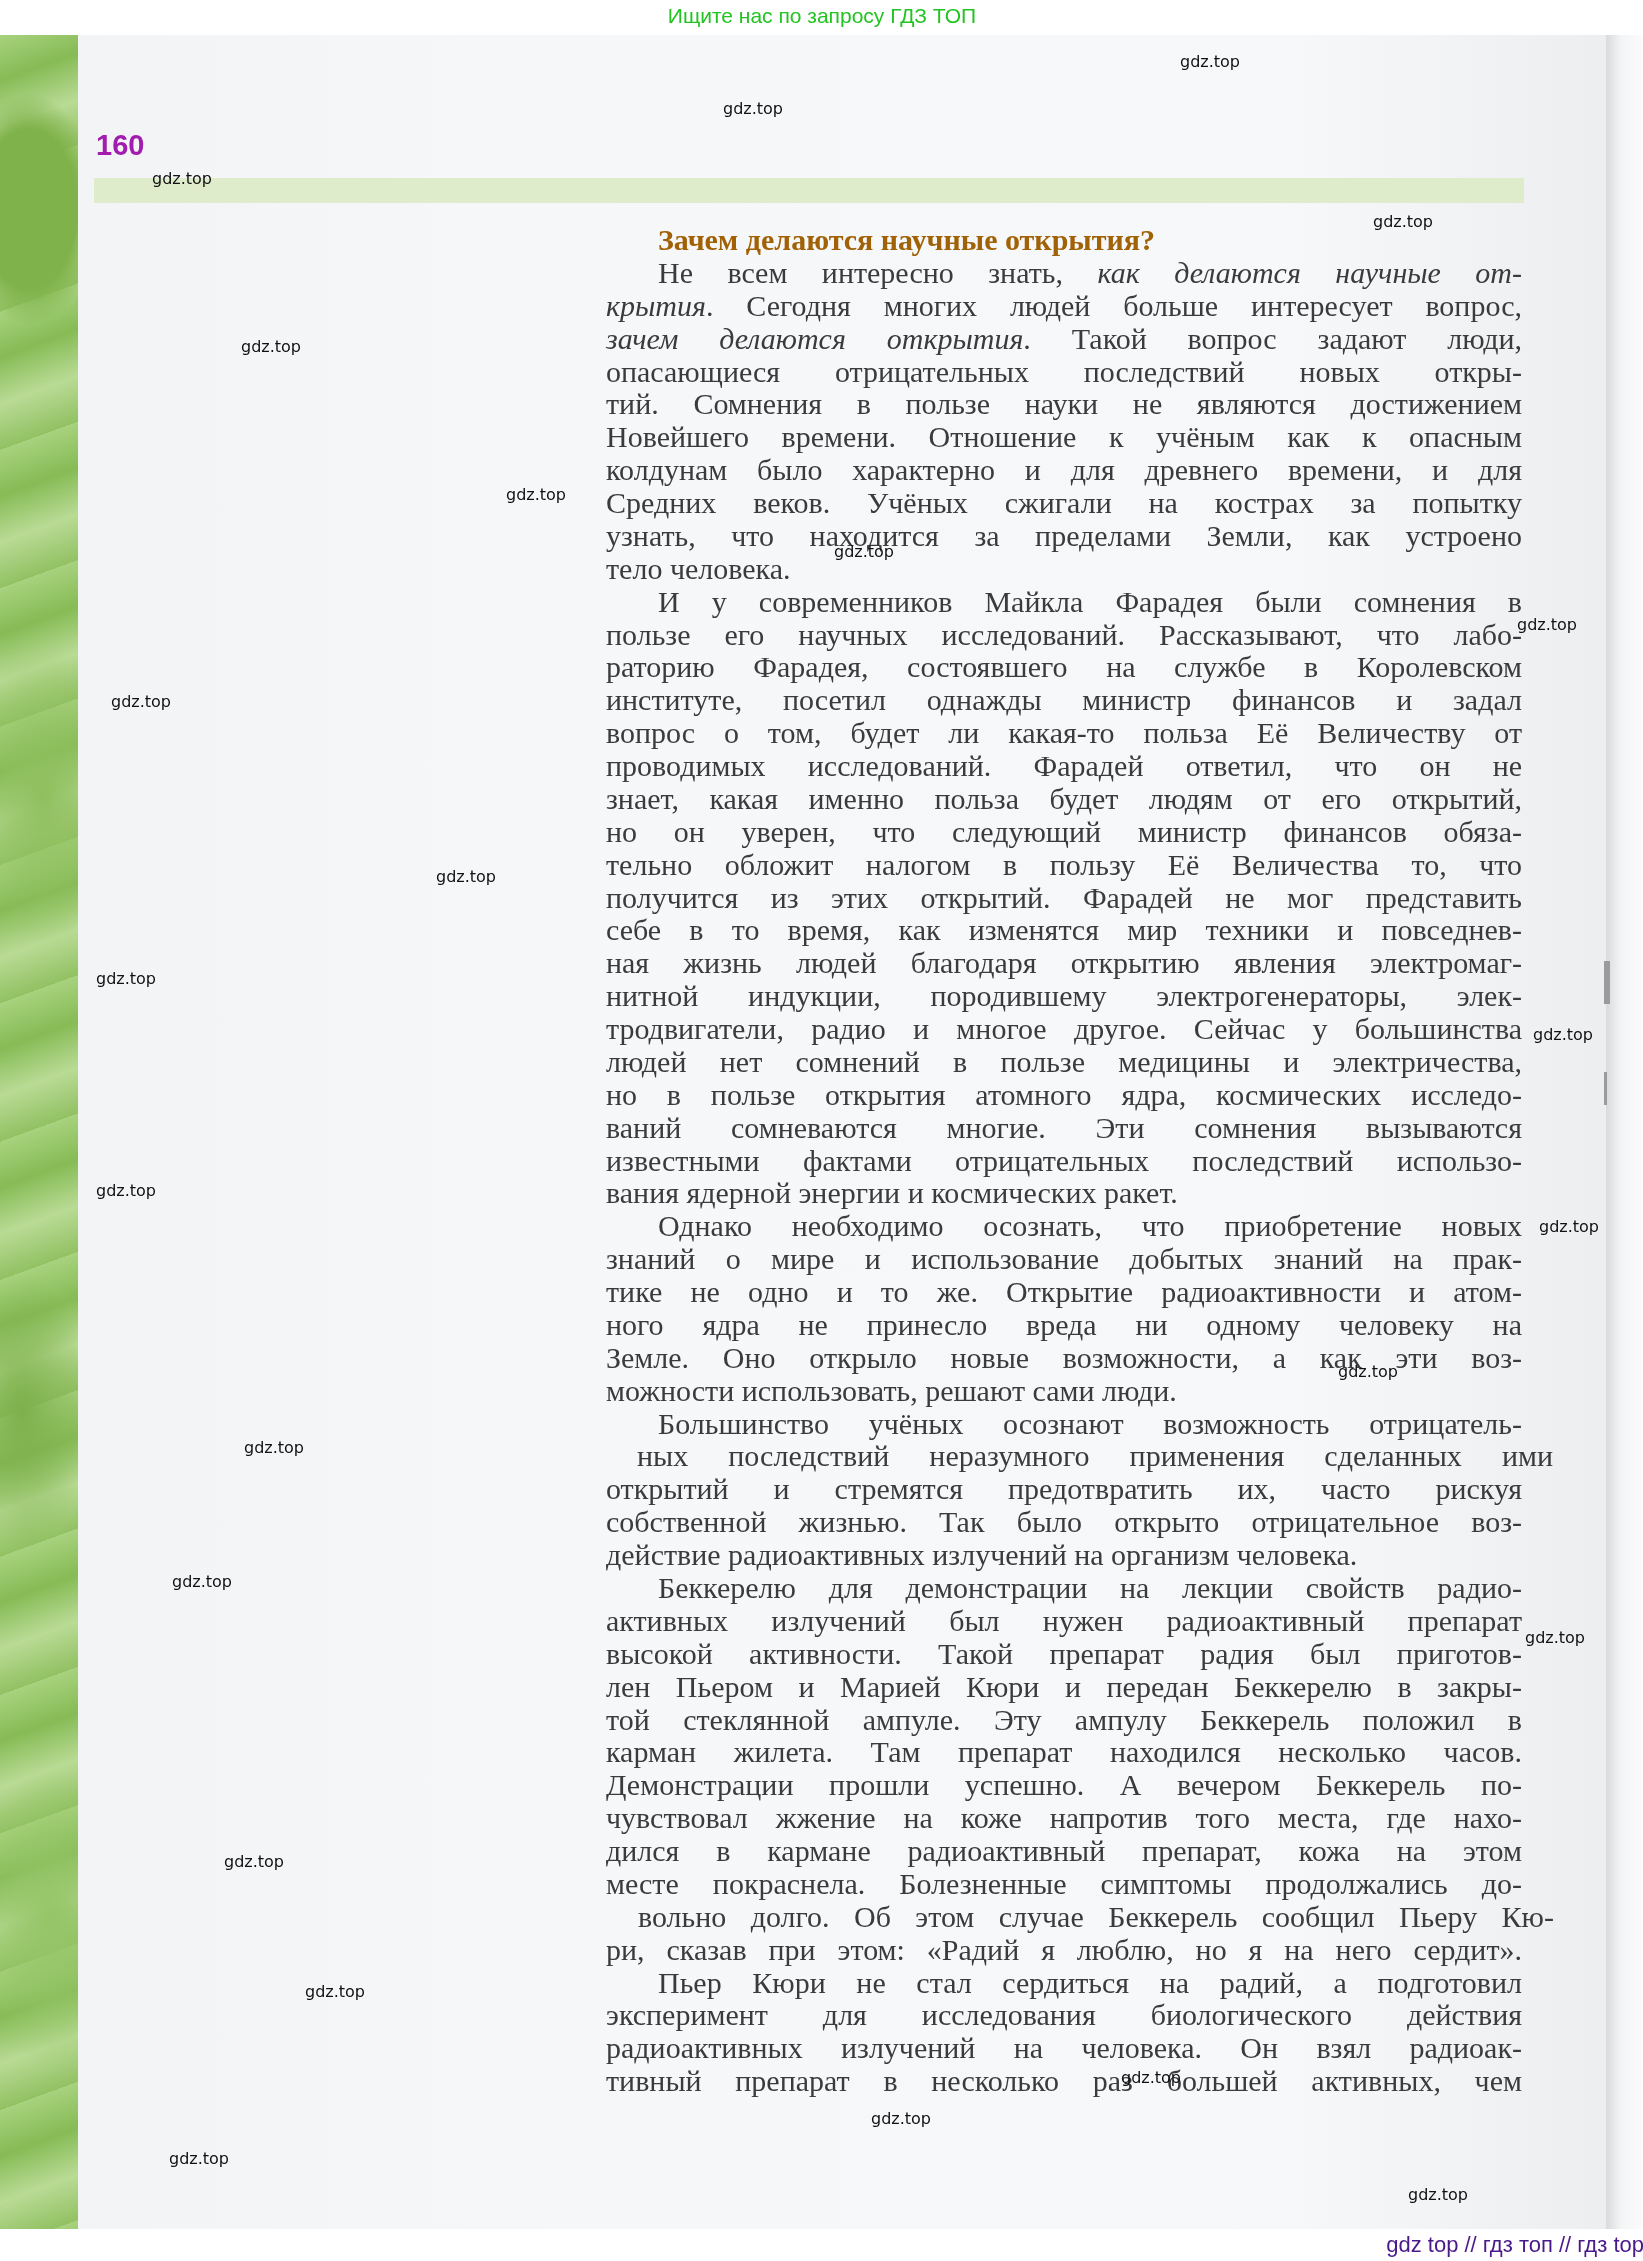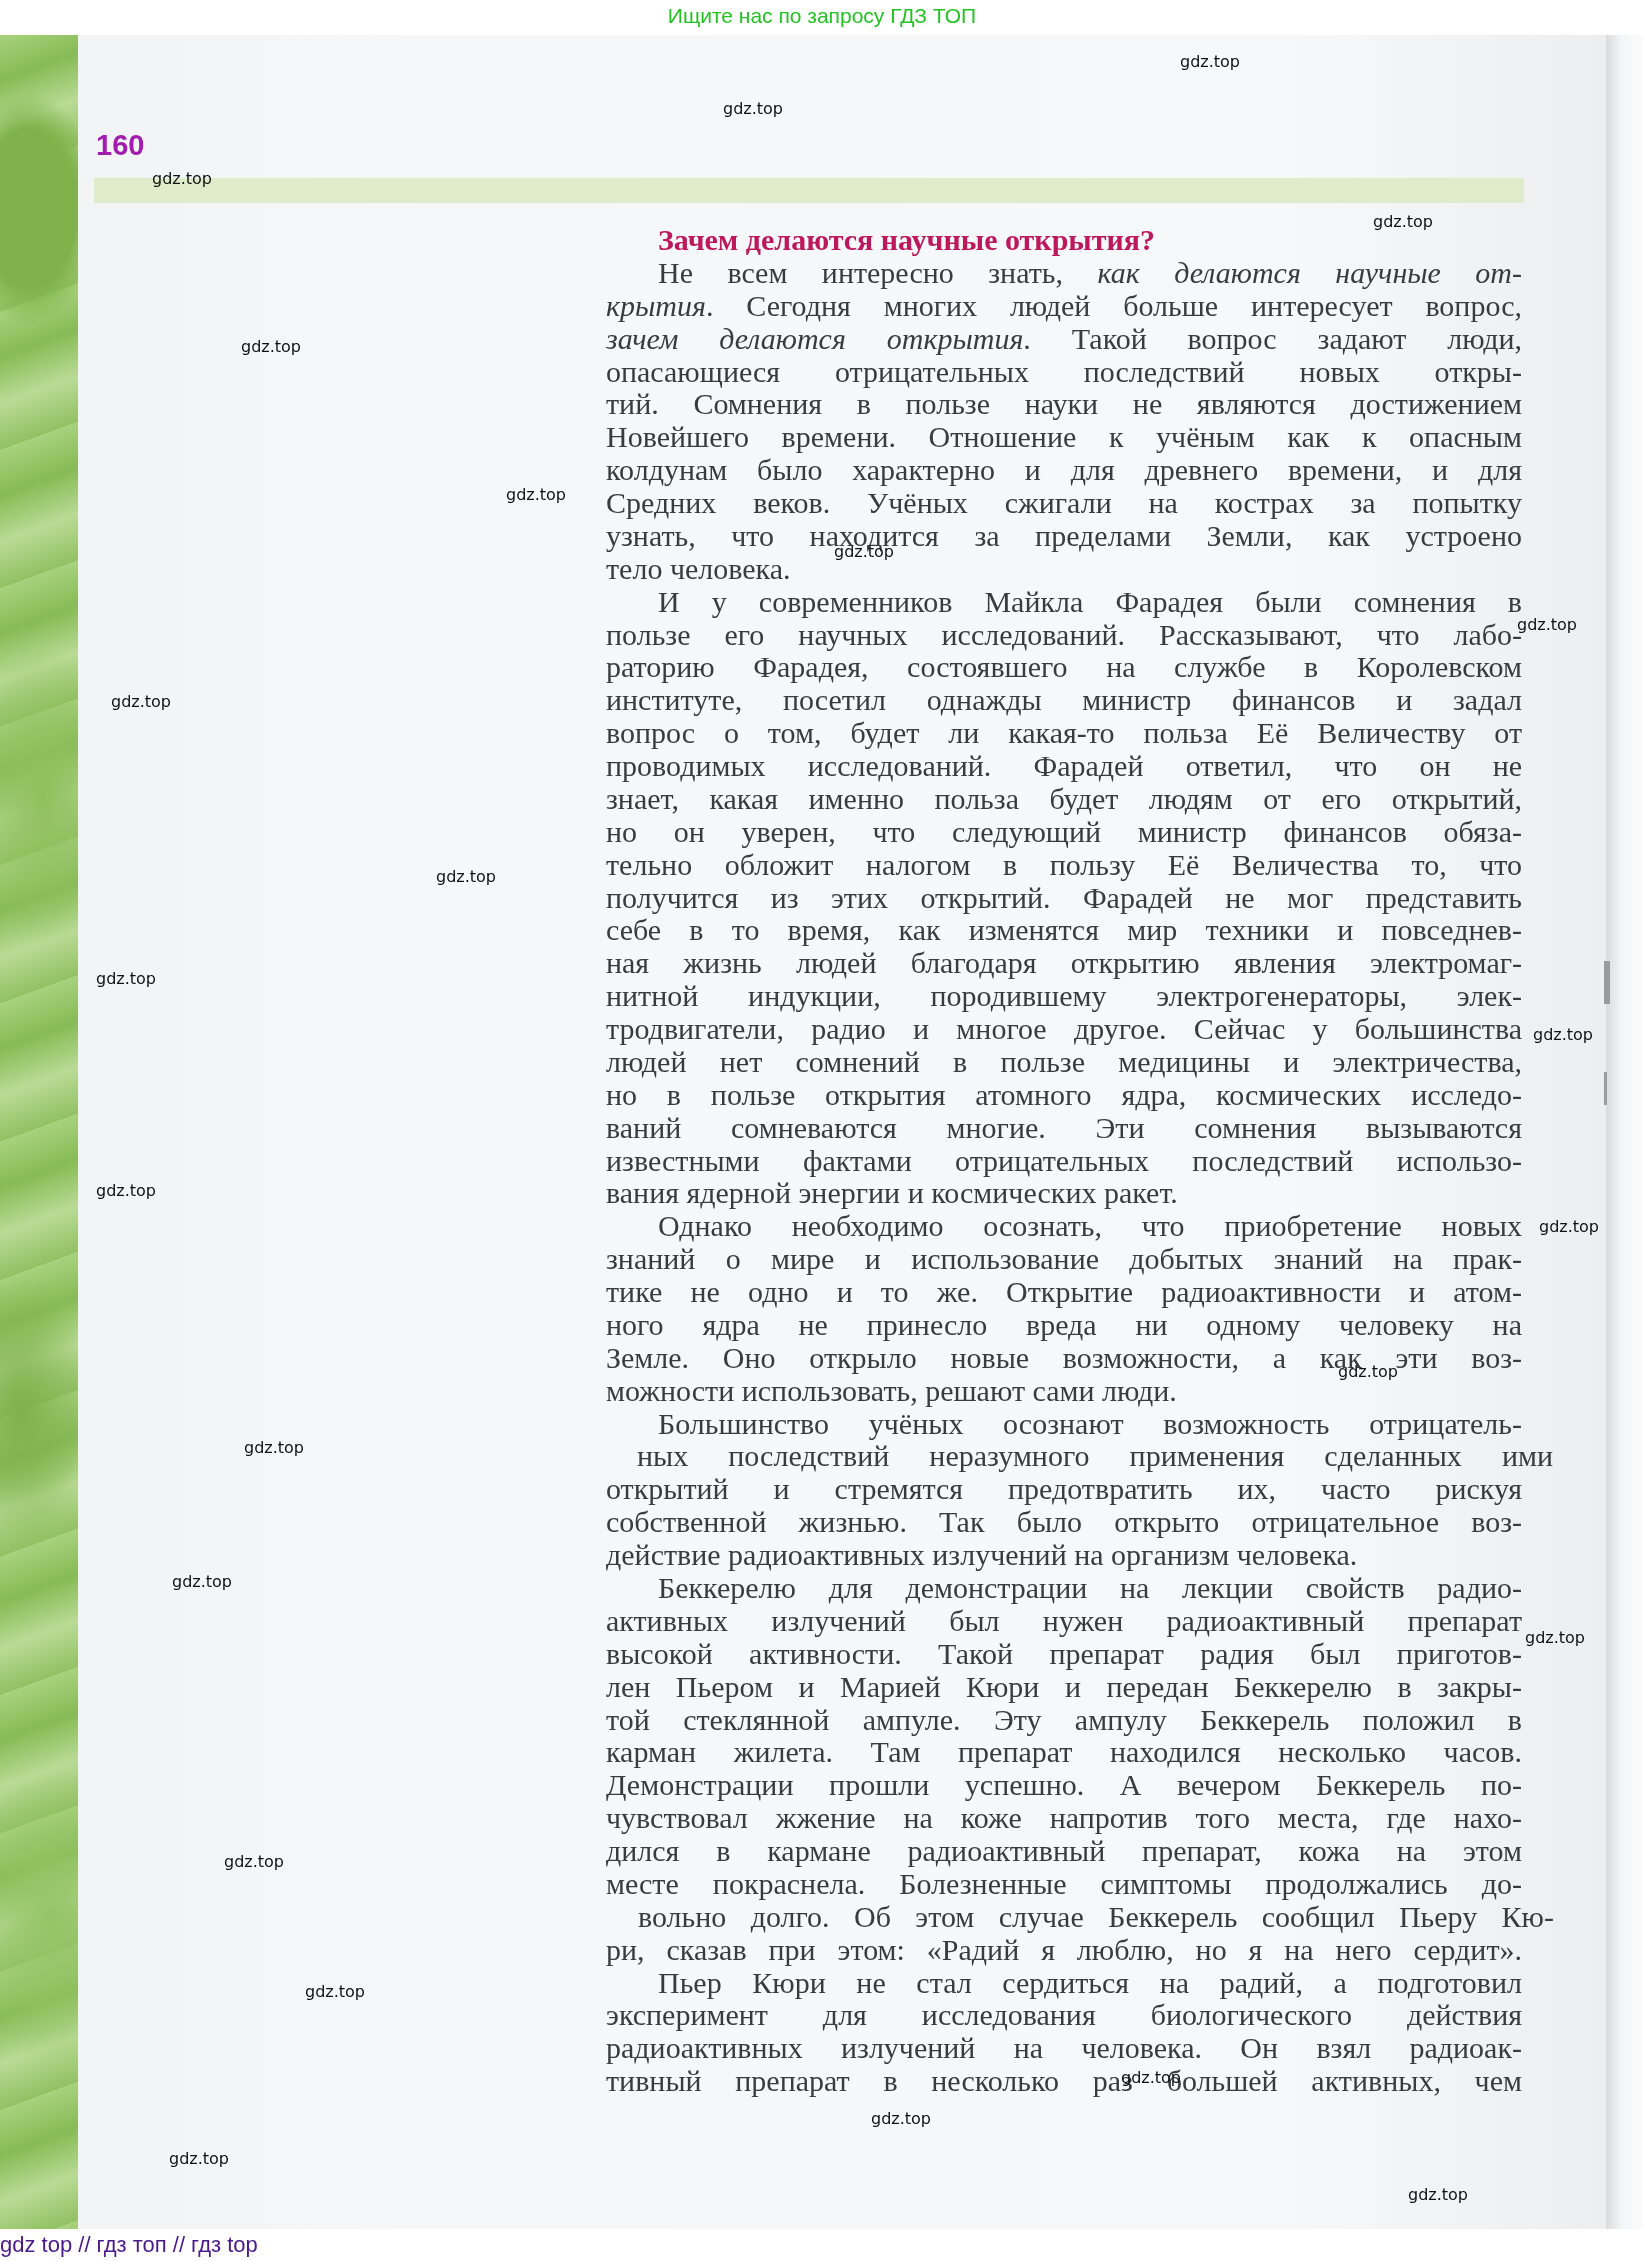--- a/index.html
+++ b/index.html
@@ -45,29 +45,29 @@
     color: #3a3b3d; font-size: 30px;
   }
   .line {
     position: absolute; left: 0; width: 916px; height: 33px;
     line-height: 33px; white-space: nowrap;
     text-align: justify; text-align-last: justify;
     letter-spacing: 0px;
   }
   .line.indent { left: 52px; width: 864px; }
   .line.last { text-align-last: left; }
-  .heading { font-weight: bold; text-align-last: left; color: #be185d; }
+  .heading { font-weight: bold; text-align-last: left; color: #a16207; }
   em { font-style: italic; }
   .wm {
     position: absolute; font-family: "DejaVu Sans", "Liberation Sans", sans-serif;
     font-size: 16px; color: #111; white-space: nowrap;
   }
   .bottom-banner {
     position: absolute; left: 0; top: 2229px; width: 1644px; height: 32px;
-    background: #ffffff; text-align: left;
+    background: #ffffff; text-align: right;
     font-family: "Liberation Sans", "DejaVu Sans", sans-serif;
     font-size: 22px; line-height: 32px; color: #4a1a8a;
   }
   .scan-mark {
     position: absolute; background: #9a9b9d;
   }
 </style>
 </head>
 <body>
 

